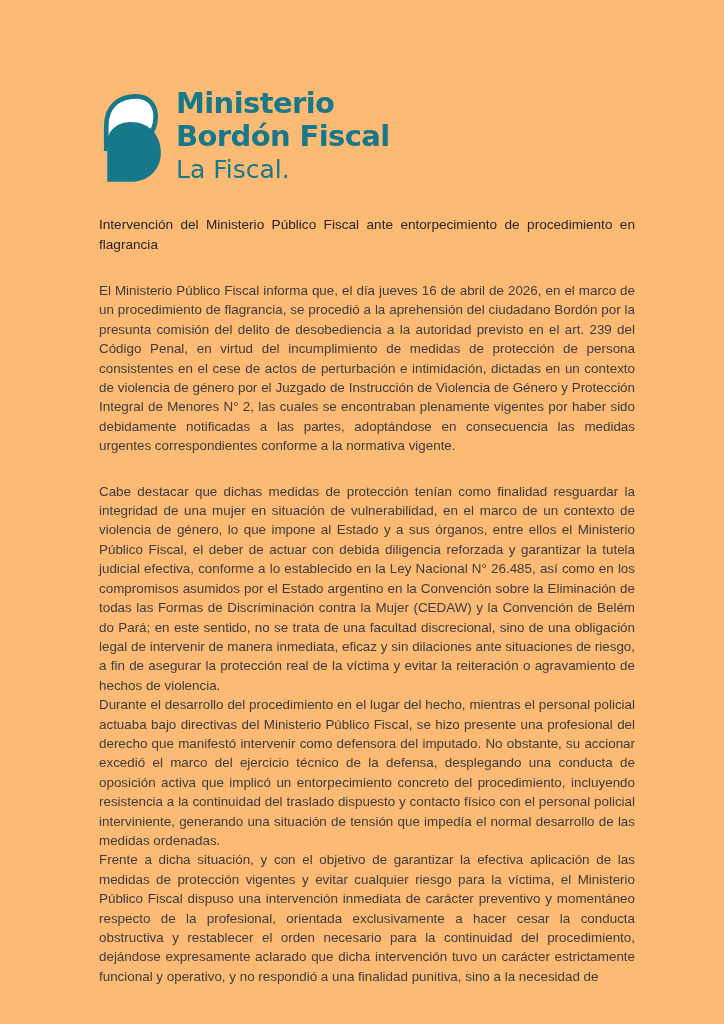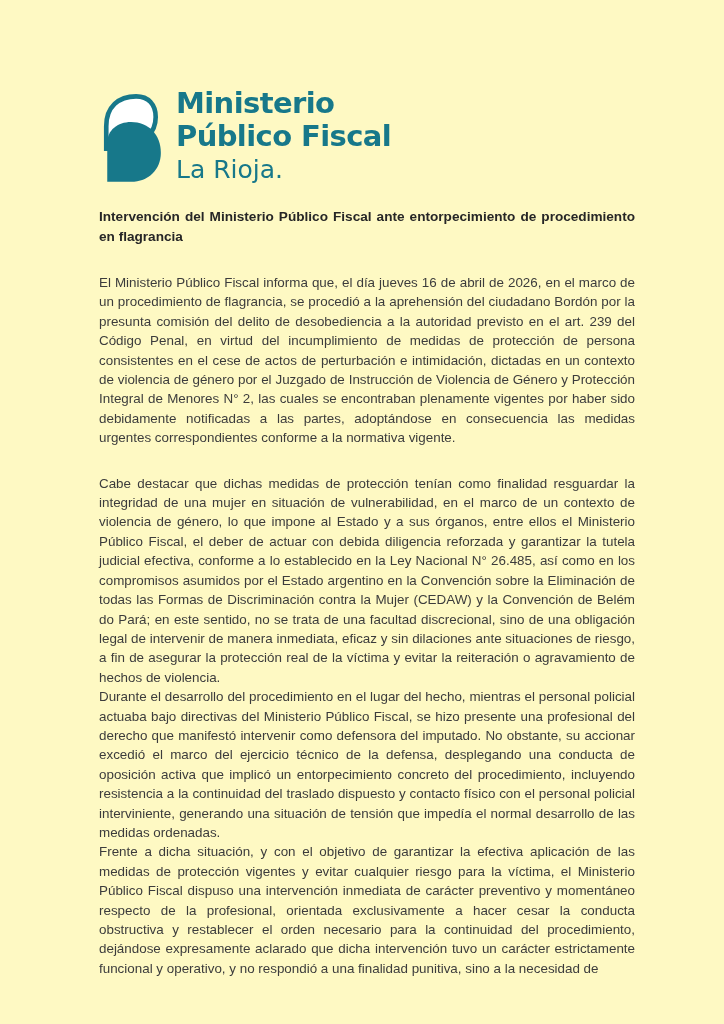--- a/index.html
+++ b/index.html
@@ -5,21 +5,21 @@
   :root { --brand: #17788a; --ink: #3c3c3c; --title-ink: #262626; }
   * { box-sizing: border-box; }
   html, body { margin: 0; padding: 0; }
   body {
     width: 724px; height: 1024px;
     background: #ffffff;
     position: relative;
     font-family: "Liberation Sans", sans-serif;
     overflow: hidden;
   }
-  .page { position: absolute; inset: 0; background: #fef9c3; }
+  .page { position: absolute; inset: 0; background: #fdba74; }
 
   
   .letterhead {
     position: absolute; left: 99px; top: 85px;
     display: flex; align-items: flex-start;
   }
   .logo-icon { width: 66px; height: 103px; margin-right: 11px; flex: 0 0 auto; }
   .brand-block { display: flex; flex-direction: column; }
   .brand-name {
     font-family: "DejaVu Sans", sans-serif;
@@ -35,25 +35,25 @@
     font-size: 25px; line-height: 28px;
     color: var(--brand);
     margin-top: 3px;
   }
 
   
   .content {
     position: absolute; left: 99px; top: 207px; width: 536px;
   }
   .doc-title {
-    font-size: 13.6px; font-weight: bold;
+    font-size: 13.6px; font-weight: normal;
     line-height: 19.5px;
     color: var(--title-ink);
     text-align: justify;
-    margin: 0 0 27px 0;
+    margin: 8px 0 27px 0;
   }
   .doc-p {
     font-size: 13.4px;
     line-height: 19.4px;
     color: var(--ink);
     text-align: justify;
     margin: 0;
   }
   .doc-p.gap-after { margin-bottom: 26px; }
 </style>
@@ -65,23 +65,23 @@
   <header class="letterhead">
     <svg class="logo-icon" viewBox="0 0 64 100" aria-hidden="true">
 
       <path d="M7,64 L7,40 C7,21 19,11 36,11 C48,11 55,19 55,31 C55,47 43,57 28,57 L7,57 Z" fill="#ffffff" stroke-width="4.5" stroke="#17788a"></path>
 
       <path d="M8,94 L8,56 C8,44 18,36 31,36 C48,36 60,48 60,66 C60,82 48,94 31,94 Z" fill="#17788a"></path>
     </svg>
     <div class="brand-block">
       <div class="brand-name">
         <span>Ministerio</span><br>
-        <span>Público Fiscal</span>
+        <span>Bordón Fiscal</span>
       </div>
-      <div class="brand-region">La Rioja.</div>
+      <div class="brand-region">La Fiscal.</div>
     </div>
   </header>
 
   <main class="content">
     <h1 class="doc-title">Intervención del Ministerio Público Fiscal ante entorpecimiento de procedimiento en flagrancia</h1>
     <p class="doc-p gap-after">El Ministerio Público Fiscal informa que, el día jueves 16 de abril de 2026, en el marco de un procedimiento de flagrancia, se procedió a la aprehensión del ciudadano Bordón por la presunta comisión del delito de desobediencia a la autoridad previsto en el art. 239 del Código Penal, en virtud del incumplimiento de medidas de protección de persona consistentes en el cese de actos de perturbación e intimidación, dictadas en un contexto de violencia de género por el Juzgado de Instrucción de Violencia de Género y Protección Integral de Menores N° 2, las cuales se encontraban plenamente vigentes por haber sido debidamente notificadas a las partes, adoptándose en consecuencia las medidas urgentes correspondientes conforme a la normativa vigente.</p>
     <p class="doc-p">Cabe destacar que dichas medidas de protección tenían como finalidad resguardar la integridad de una mujer en situación de vulnerabilidad, en el marco de un contexto de violencia de género, lo que impone al Estado y a sus órganos, entre ellos el Ministerio Público Fiscal, el deber de actuar con debida diligencia reforzada y garantizar la tutela judicial efectiva, conforme a lo establecido en la Ley Nacional N° 26.485, así como en los compromisos asumidos por el Estado argentino en la Convención sobre la Eliminación de todas las Formas de Discriminación contra la Mujer (CEDAW) y la Convención de Belém do Pará; en este sentido, no se trata de una facultad discrecional, sino de una obligación legal de intervenir de manera inmediata, eficaz y sin dilaciones ante situaciones de riesgo, a fin de asegurar la protección real de la víctima y evitar la reiteración o agravamiento de hechos de violencia.</p>
     <p class="doc-p">Durante el desarrollo del procedimiento en el lugar del hecho, mientras el personal policial actuaba bajo directivas del Ministerio Público Fiscal, se hizo presente una profesional del derecho que manifestó intervenir como defensora del imputado. No obstante, su accionar excedió el marco del ejercicio técnico de la defensa, desplegando una conducta de oposición activa que implicó un entorpecimiento concreto del procedimiento, incluyendo resistencia a la continuidad del traslado dispuesto y contacto físico con el personal policial interviniente, generando una situación de tensión que impedía el normal desarrollo de las medidas ordenadas.</p>
     <p class="doc-p">Frente a dicha situación, y con el objetivo de garantizar la efectiva aplicación de las medidas de protección vigentes y evitar cualquier riesgo para la víctima, el Ministerio Público Fiscal dispuso una intervención inmediata de carácter preventivo y momentáneo respecto de la profesional, orientada exclusivamente a hacer cesar la conducta obstructiva y restablecer el orden necesario para la continuidad del procedimiento, dejándose expresamente aclarado que dicha intervención tuvo un carácter estrictamente funcional y operativo, y no respondió a una finalidad punitiva, sino a la necesidad de</p>
   </main>

